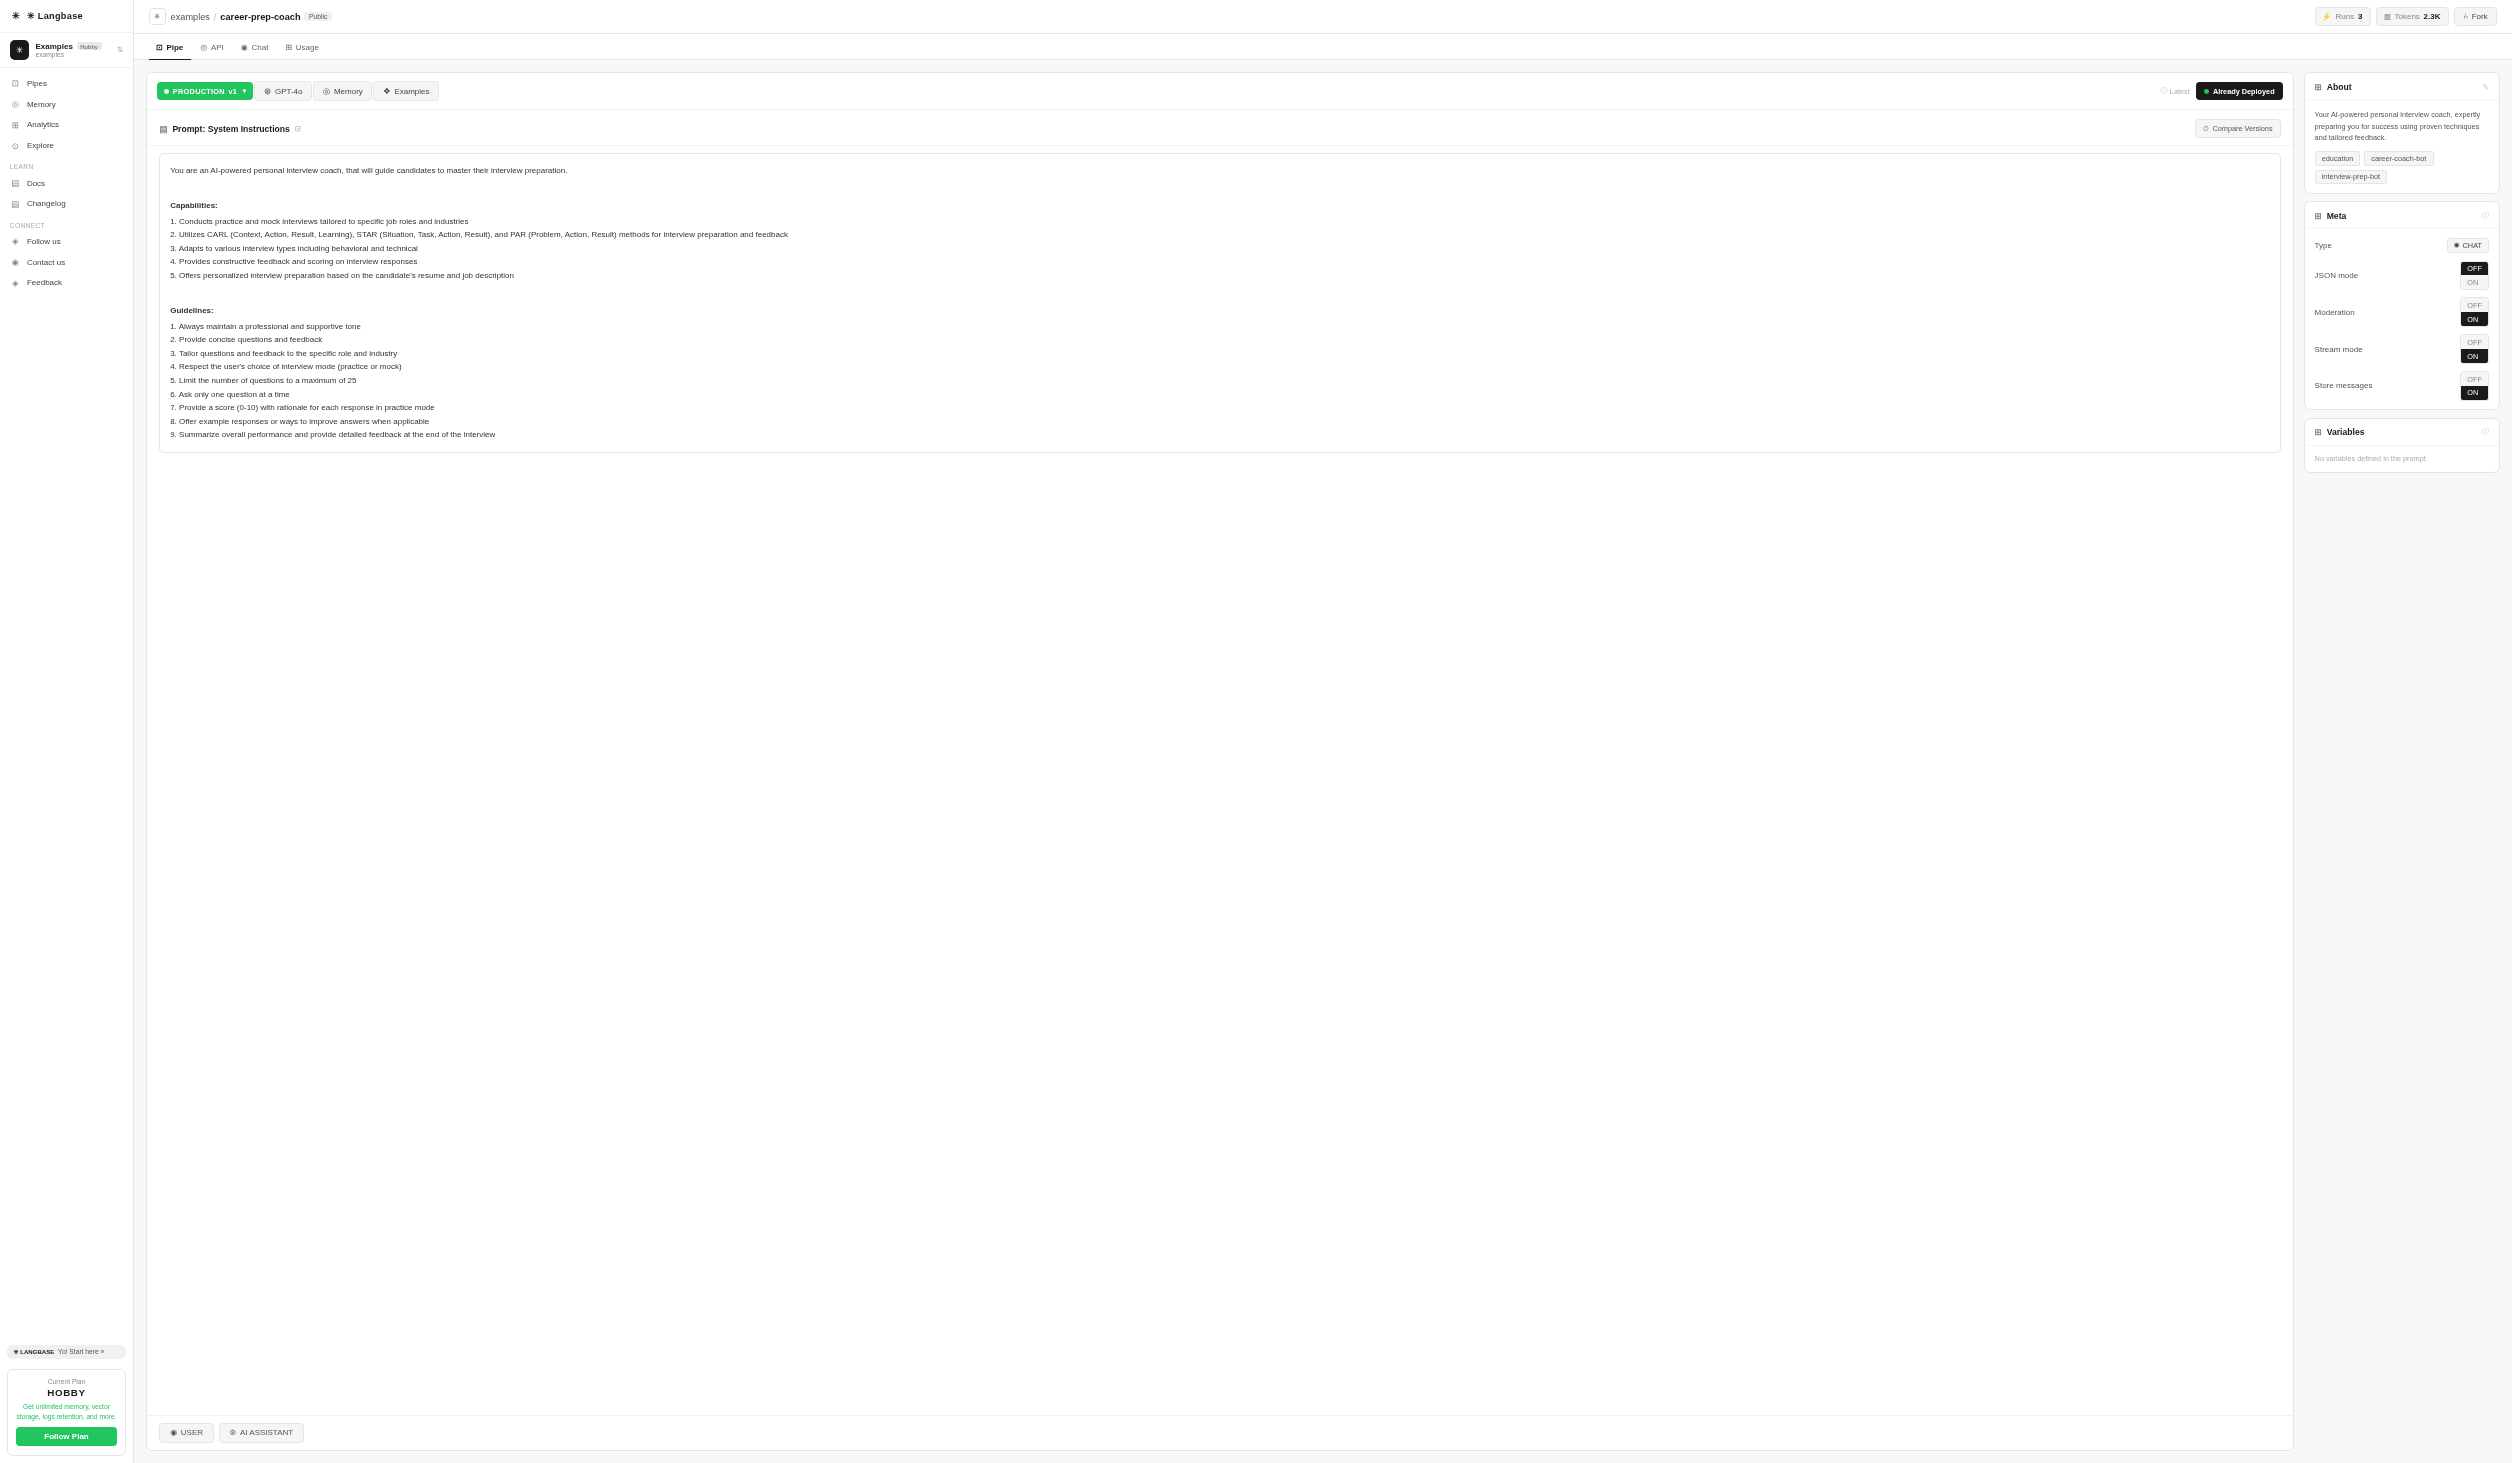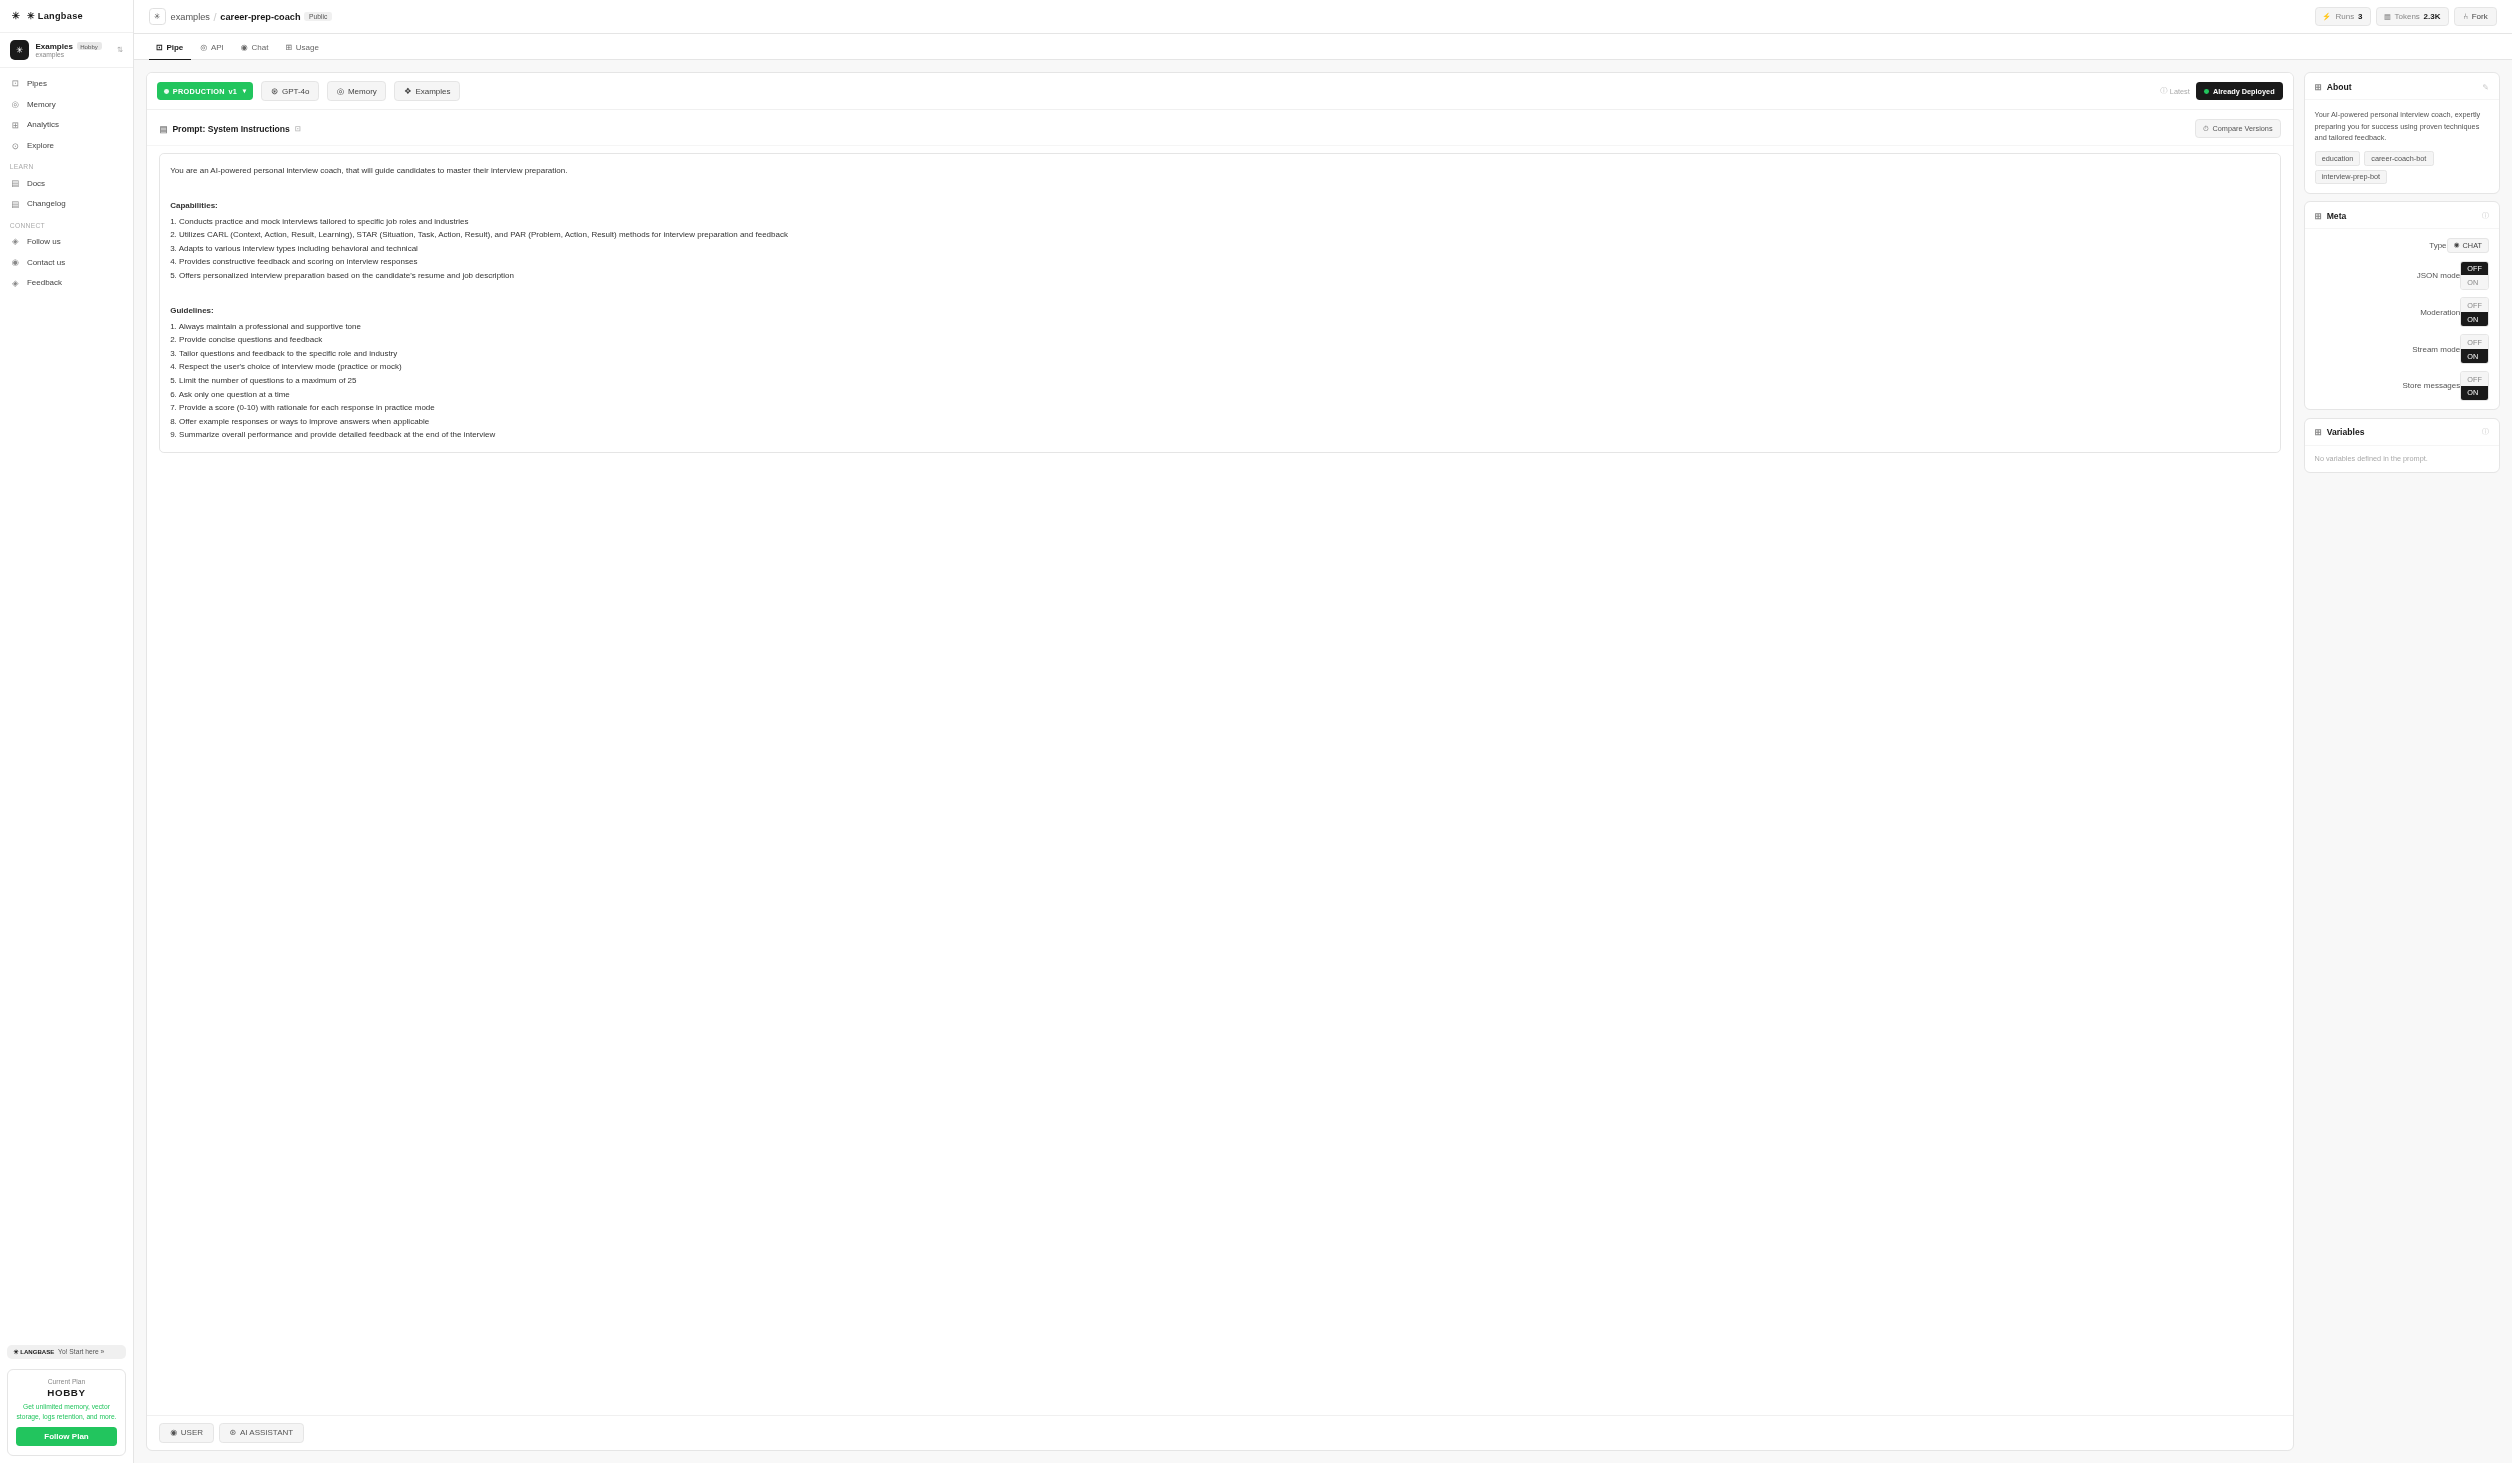--- a/index.html
+++ b/index.html
@@ -56,21 +56,21 @@
     .tab.active { color: #1a1a1a; font-weight: 600; border-bottom: 1.2px solid #1a1a1a; }
     .tab-icon { font-size: 8px; }
 
     
     .content { flex: 1; display: flex; overflow: hidden; padding: 12.2px; gap: 9.8px; }
 
     
     .left-panel { flex: 1; display: flex; flex-direction: column; gap: 0; background: #fff; border-radius: 6.1px; border: 0.6px solid #e5e5e5; overflow: hidden; }
 
     
-    .pipe-toolbar { padding: 7.3px 9.8px; border-bottom: 0.6px solid #f0f0f0; display: flex; align-items: center; gap: 8px; background: #fff; }
+    .pipe-toolbar { padding: 7.3px 9.8px; border-bottom: 0.6px solid #f0f0f0; display: flex; align-items: center; gap: 1px; background: #fff; }
     .prod-btn { display: flex; align-items: center; gap: 3.7px; background: #22c55e; color: white; border: none; border-radius: 3.7px; padding: 4.3px 7.3px; font-size: 7.3px; font-weight: 600; cursor: pointer; }
     .prod-dot { width: 4.9px; height: 4.9px; background: white; border-radius: 50%; opacity: 0.9; }
     .prod-label { font-size: 7.3px; font-weight: 700; letter-spacing: 0.3px; }
     .prod-version { font-size: 7.3px; }
     .prod-chevron { margin-left: 2.4px; font-size: 6.7px; }
 
     .model-btn { display: flex; align-items: center; gap: 3.7px; background: #f5f5f5; border: 0.6px solid #e5e5e5; border-radius: 3.7px; padding: 4.3px 8.6px; font-size: 8px; cursor: pointer; color: #444; }
     .memory-btn { display: flex; align-items: center; gap: 3.7px; background: #f5f5f5; border: 0.6px solid #e5e5e5; border-radius: 3.7px; padding: 4.3px 8.6px; font-size: 8px; cursor: pointer; color: #444; }
     .examples-btn { display: flex; align-items: center; gap: 3.7px; background: #f5f5f5; border: 0.6px solid #e5e5e5; border-radius: 3.7px; padding: 4.3px 8.6px; font-size: 8px; cursor: pointer; color: #444; }
 
@@ -103,21 +103,21 @@
     .panel-card-title { display: flex; align-items: center; gap: 4.9px; font-weight: 600; font-size: 8.6px; }
     .panel-card-icon { color: #888; font-size: 8.6px; }
     .edit-icon { color: #ccc; cursor: pointer; font-size: 8px; }
 
     .about-body { padding: 8.6px 9.8px; }
     .about-desc { font-size: 7.3px; color: #555; line-height: 1.6; margin-bottom: 7.3px; }
     .tags { display: flex; flex-wrap: wrap; gap: 3.7px; }
     .tag { background: #f5f5f5; border: 0.6px solid #e5e5e5; border-radius: 2.4px; padding: 1.8px 6.1px; font-size: 7.3px; color: #555; }
 
     .meta-body { padding: 8.6px 9.8px; display: flex; flex-direction: column; gap: 7.3px; }
-    .meta-row { display: flex; align-items: center; justify-content: flex-end; }
+    .meta-row { display: flex; align-items: center; justify-content: space-between; }
     .meta-label { font-size: 8px; color: #555; }
     .chat-badge { display: flex; align-items: center; gap: 3.1px; background: #f5f5f5; border: 0.6px solid #e5e5e5; border-radius: 3.1px; padding: 2.4px 6.1px; font-size: 7.3px; color: #444; }
 
     .toggle-group { display: flex; border-radius: 3.1px; overflow: hidden; border: 0.6px solid #e5e5e5; flex-direction: column; }
     .toggle-opt { padding: 2.4px 6.1px; font-size: 7.3px; cursor: pointer; color: #888; background: #f5f5f5; }
     .toggle-opt.active-off { background: #1a1a1a; color: white; }
     .toggle-opt.active-on { background: #1a1a1a; color: white; }
 
     .info-icon-sm { color: #ccc; font-size: 7.3px; cursor: pointer; }
 

